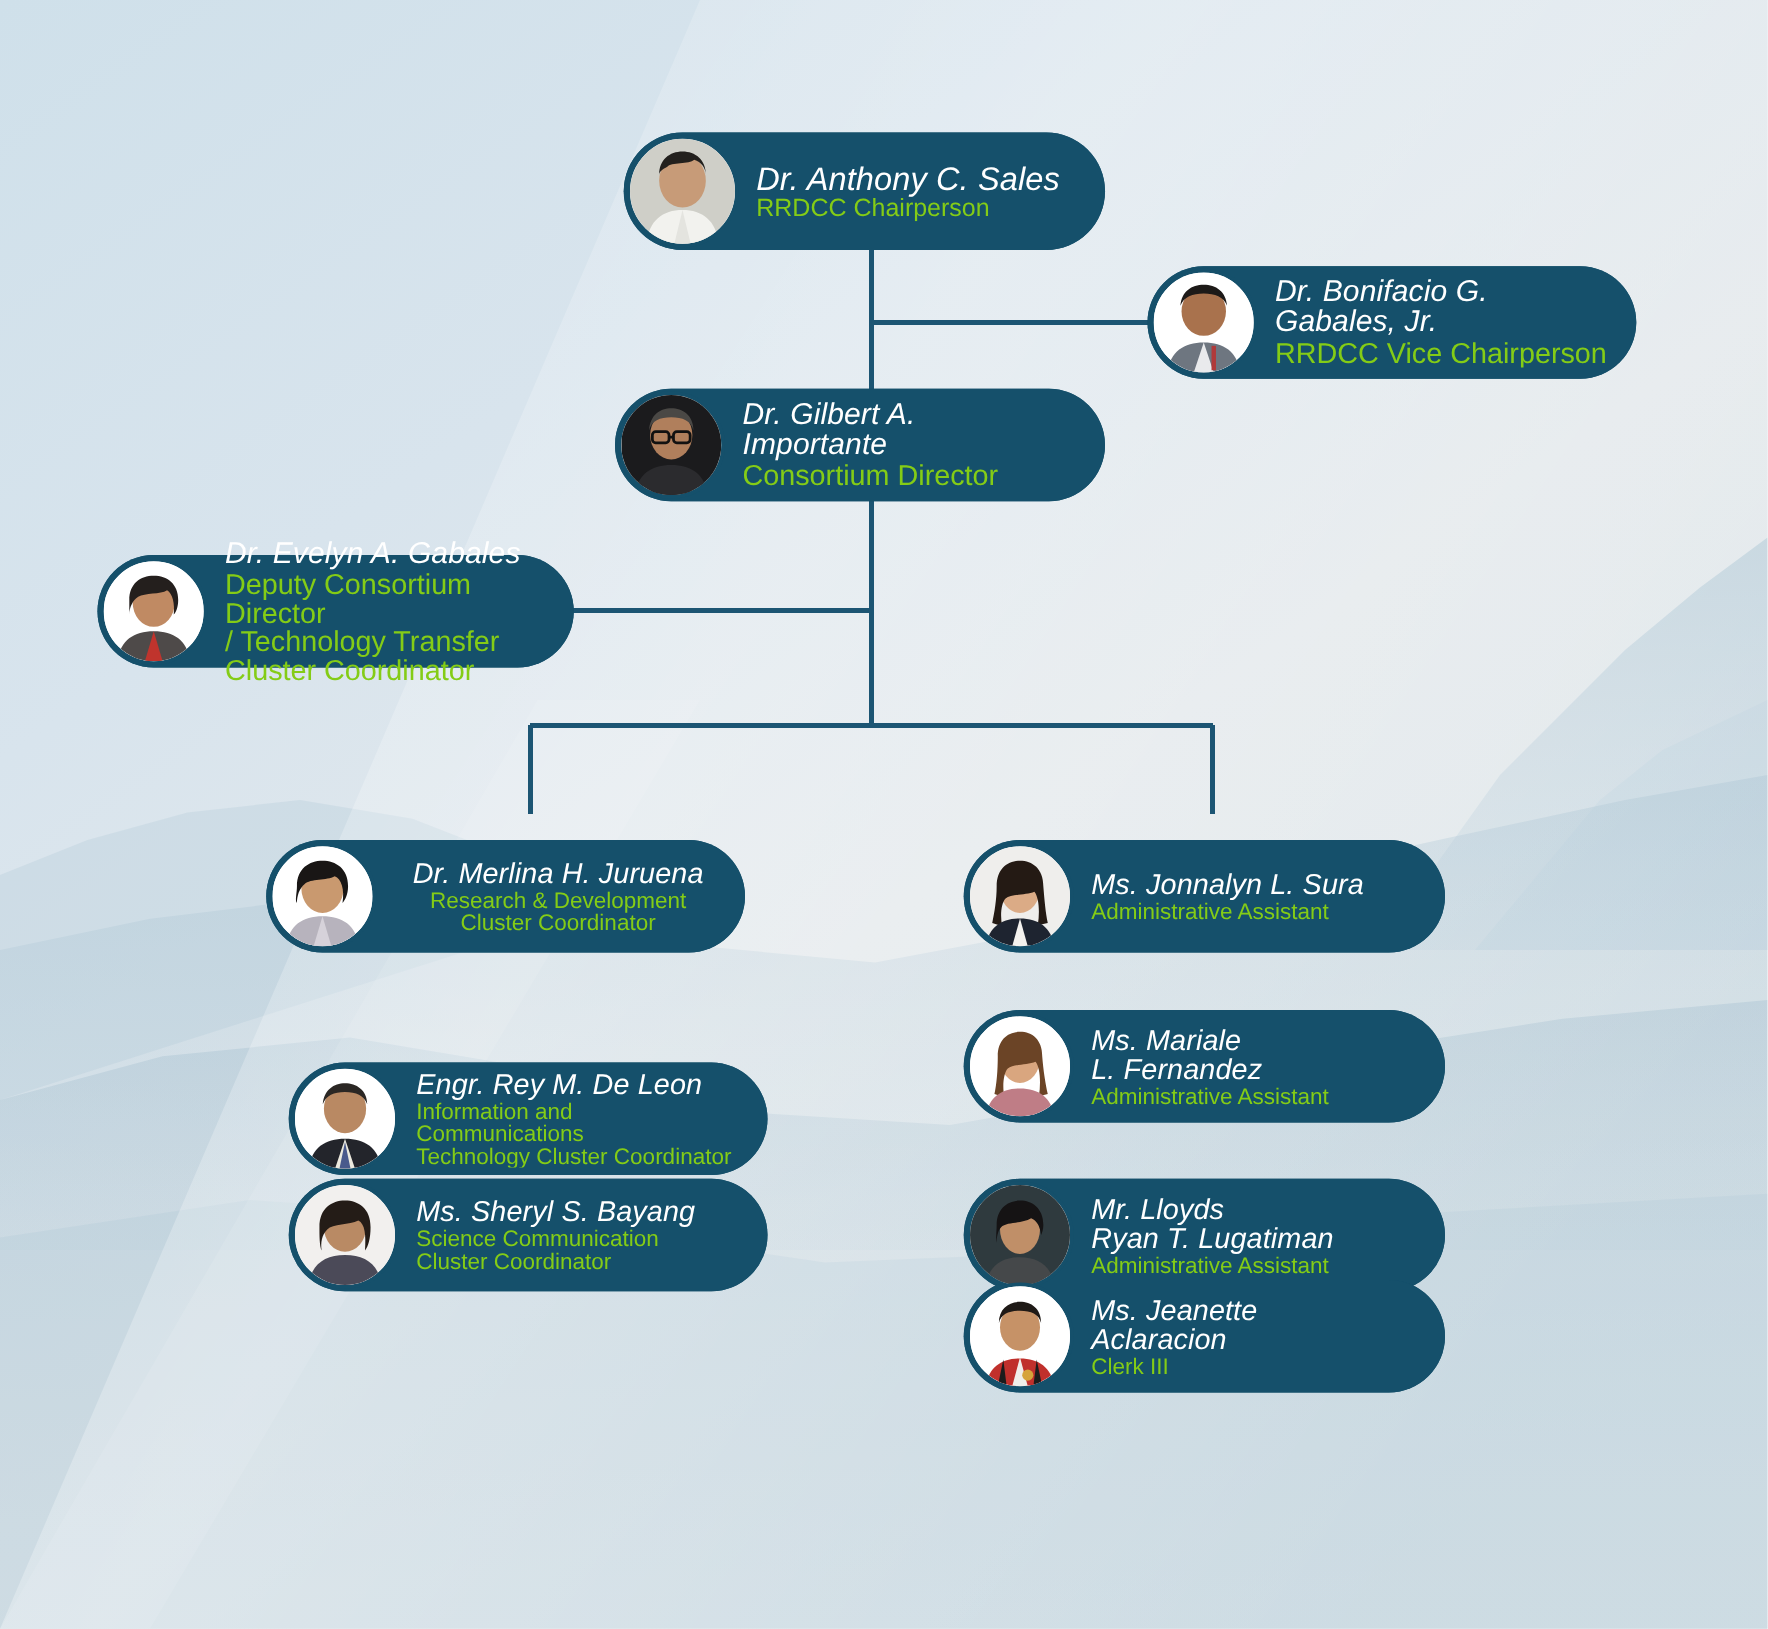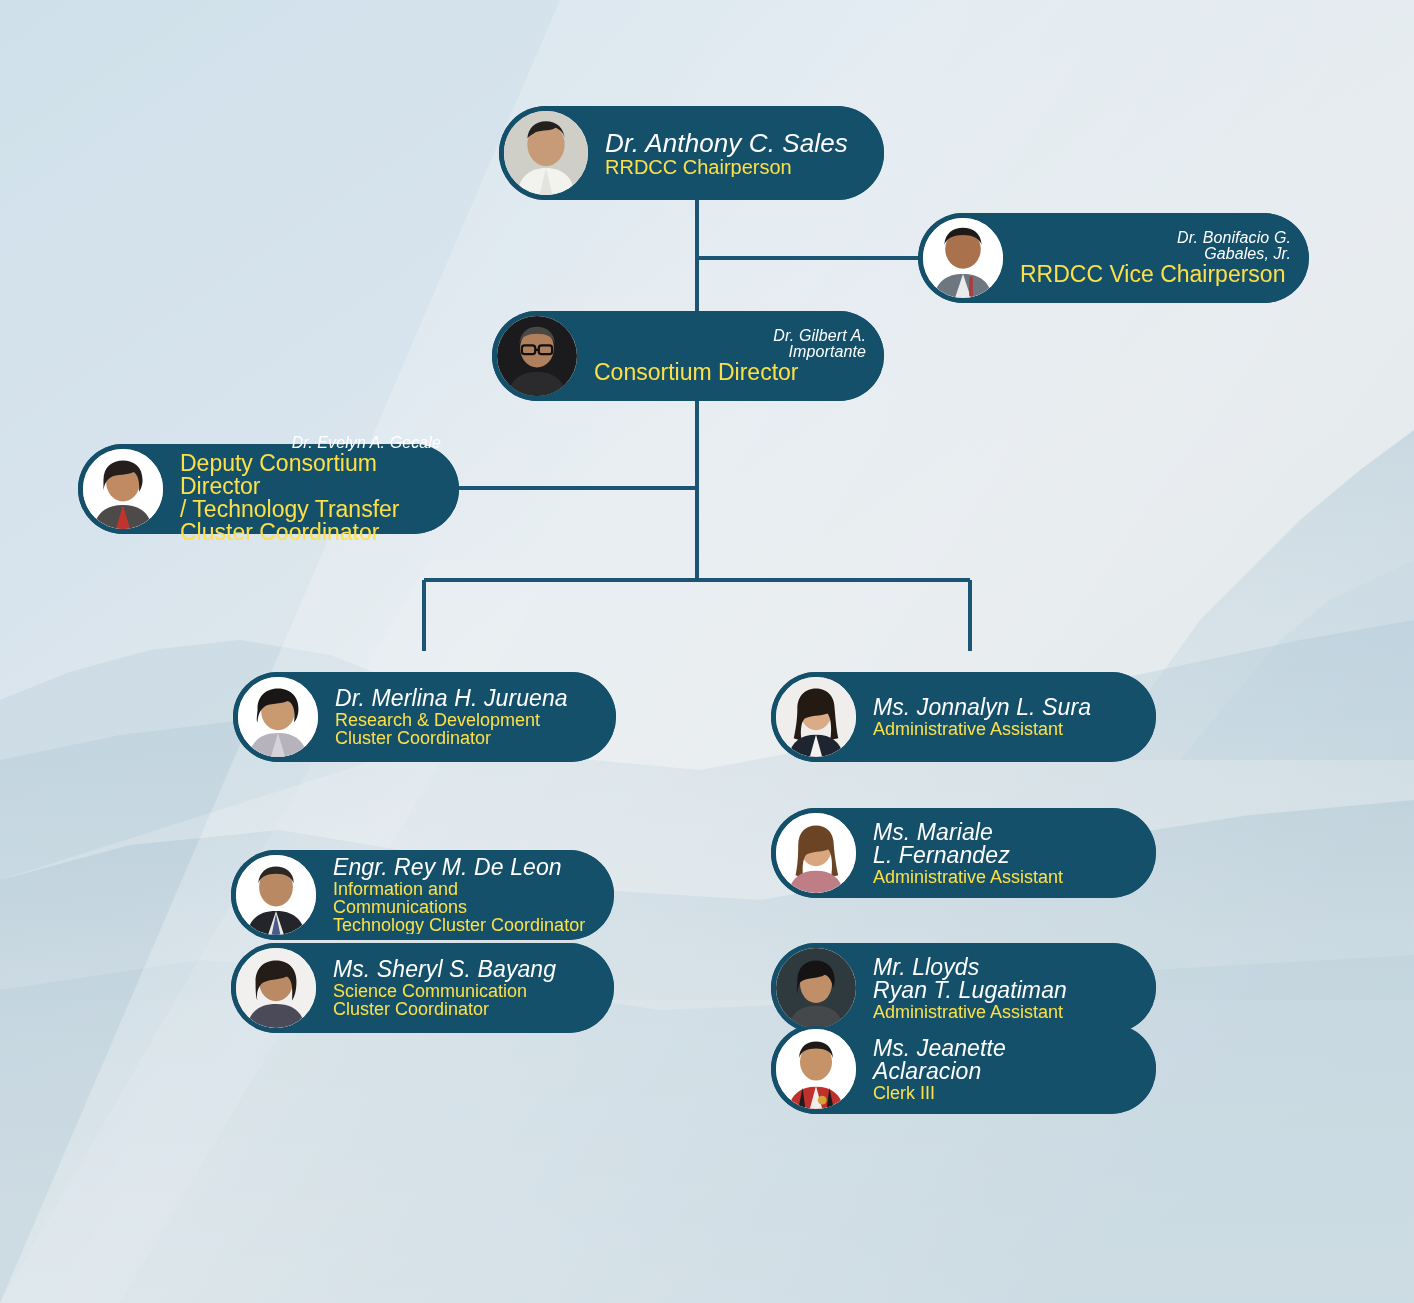--- a/index.html
+++ b/index.html
@@ -67,31 +67,31 @@
   }
   .node-name {
     color: #ffffff;
     font-style: italic;
     font-weight: 400;
     letter-spacing: 0.1px;
     white-space: pre-line;
     line-height: 1.0;
   }
   .node-role {
-    color: #fde047;
+    color: #84cc16;
     font-weight: 400;
     white-space: pre-line;
     line-height: 1.0;
     margin-top: 1px;
   }
 
   
   .sz-lg .node-name { font-size: 26px; }
   .sz-lg .node-role { font-size: 20px; }
-  .sz-md .node-name { font-size: 16px; text-align: right; }
+  .sz-md .node-name { font-size: 24px; }
   .sz-md .node-role { font-size: 23px; }
   .sz-sm .node-name { font-size: 23px; }
   .sz-sm .node-role { font-size: 18px; }
 </style>
 </head>
 <body>
 
 <svg id="scenery" viewBox="0 0 1414 1303" preserveAspectRatio="none" aria-hidden="true">
   <defs>
     <linearGradient id="skyGrad" x1="0" y1="0" x2="0.75" y2="1">
@@ -224,28 +224,28 @@
     <div class="avatar" style="width:86px; height:86px; margin-left:2px;">
       <svg viewBox="0 0 90 90">
           <rect width="90" height="90" fill="#ffffff"></rect>
           <ellipse cx="45" cy="37" rx="19" ry="22" fill="#c08a63"></ellipse>
           <path d="M23 35c0-15 10-22 22-22s22 7 22 22c0 6-2 11-4 13 1-10-1-19-6-22-6 4-20 2-26 6-5 3-8 10-8 16z" fill="#241f1d"></path>
           <path d="M12 90c3-19 15-27 33-27s30 8 33 27z" fill="#4e4a49"></path>
           <path d="M45 63l-8 27h16z" fill="#c0342d"></path>
         </svg>
     </div>
     <div class="node-text">
-      <div class="node-name">Dr. Evelyn A. Gecale</div>
+      <div class="node-name">Dr. Evelyn A. Gabales</div>
       <div class="node-role">Deputy Consortium Director
 / Technology Transfer
 Cluster Coordinator</div>
     </div>
   </div>
 
-  <div class="node sz-sm" style="left:233px; top:672px; width:383px; height:90px;">
+  <div class="node sz-sm" style="left:213px; top:672px; width:383px; height:90px;text-align:center;">
     <div class="node-inner"></div>
     <div class="avatar" style="width:86px; height:86px; margin-left:2px;">
       <svg viewBox="0 0 90 90">
           <rect width="90" height="90" fill="#ffffff"></rect>
           <ellipse cx="45" cy="38" rx="19" ry="22" fill="#c9996f"></ellipse>
           <path d="M22 36c0-16 11-23 23-23s23 7 23 23c0 8-3 13-5 15 2-12-1-22-7-24-7 4-22 2-27 7-5 4-7 11-7 17-2-2-0-9 0-15z" fill="#191615"></path>
           <path d="M12 90c3-19 15-27 33-27s30 8 33 27z" fill="#b7b3bd"></path>
           <path d="M45 63l-8 27h16z" fill="#d6d2da"></path>
         </svg>
     </div>

